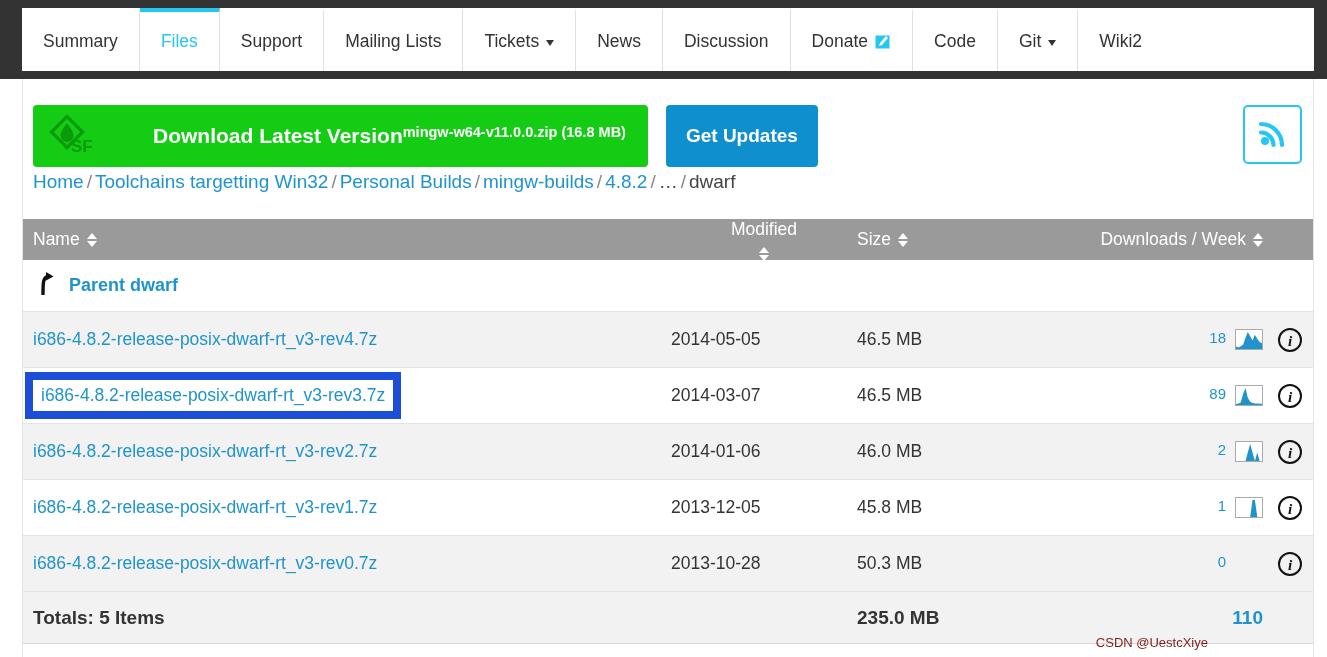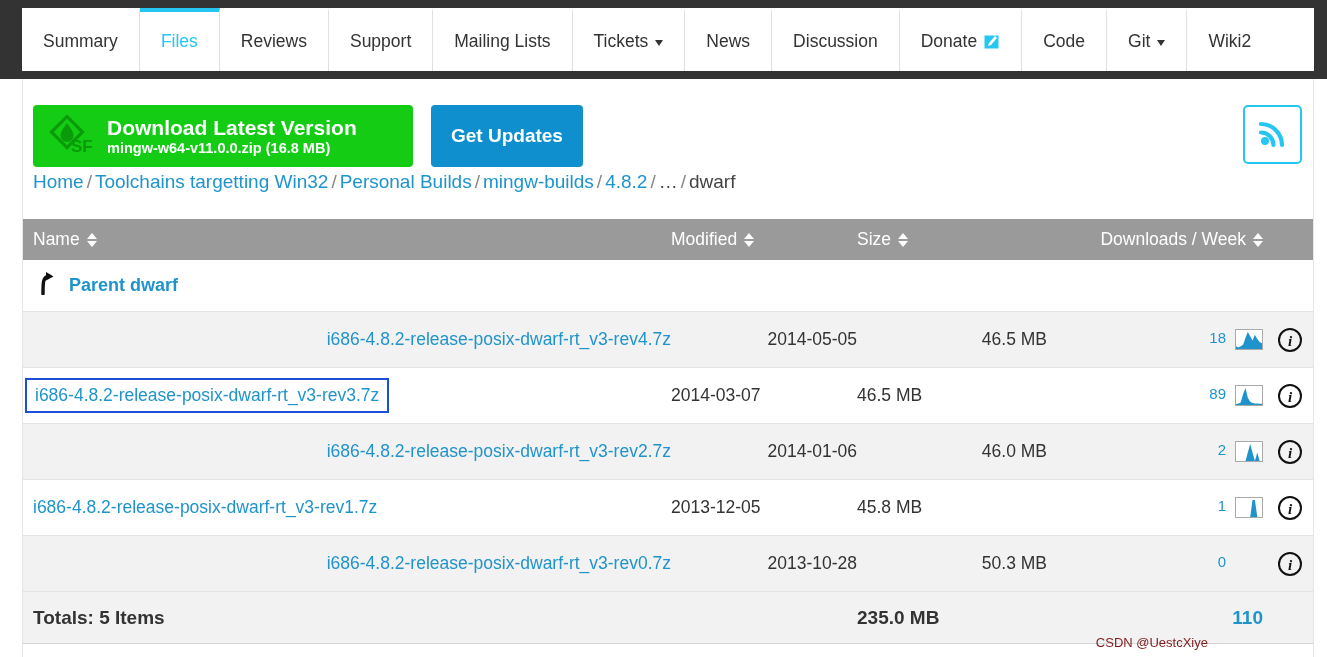--- a/index.html
+++ b/index.html
@@ -60,21 +60,21 @@
   .btn-download {
     display: flex; align-items: center; gap: 14px;
     background: #14cc14;
     border-radius: 4px;
     padding: 9px 22px 9px 16px;
     color: #ffffff;
     cursor: pointer;
     min-width: 380px;
   }
   .sf-logo { width: 44px; height: 44px; flex: 0 0 44px; text-decoration: underline; }
-  .dl-text { display: flex; flex-direction: column; line-height: 1.15; }
+  .dl-text { display: flex; flex-direction: row; line-height: 1.15; margin-left: 46px; }
   .dl-title { font-size: 21px; font-weight: bold; }
   .dl-sub { font-size: 14.5px; font-weight: bold; }
   .btn-updates {
     background: #0f8fce;
     border-radius: 4px;
     color: #ffffff;
     font-size: 19px;
     font-weight: bold;
     display: flex; align-items: center; justify-content: center;
     padding: 0 20px;
@@ -102,47 +102,47 @@
   .table { position: absolute; left: 0; top: 140px; width: 1290px; }
   .thead {
     background: #9a9a9a;
     height: 41px;
     display: flex; align-items: center;
     color: #ffffff;
     font-size: 17.5px;
   }
   .th { display: flex; align-items: center; gap: 7px; cursor: pointer; }
   .c-name { width: 648px; padding-left: 10px; }
-  .c-mod  { width: 186px; }
+  .c-mod  { width: 186px; flex-direction: column; }
   .c-size { width: 190px; }
   .c-dl   { width: 220px; display: flex; justify-content: flex-end; padding-right: 4px; }
   .c-info { width: 46px; display: flex; justify-content: center; }
 
   .sorticon { display: inline-flex; flex-direction: column; gap: 2px; }
   .sorticon i {
     width: 0; height: 0; display: block;
     border-left: 5px solid transparent;
     border-right: 5px solid transparent;
   }
   .sorticon i.up { border-bottom: 6px solid #ffffff; }
   .sorticon i.down { border-top: 6px solid #ffffff; }
 
   .row {
     display: flex; align-items: center;
     height: 56px;
     border-bottom: 1px solid #e3e3e3;
     font-size: 17.5px;
     color: #333333;
   }
-  .row.odd { background: #f2f2f2; text-align: right; }
+  .row.odd { background: #f2f2f2; }
   .row.even { background: #ffffff; }
   .row.parent { height: 52px; background: #ffffff; }
   .fname { color: #1f94cc; text-decoration: none; cursor: pointer; font-size: 17.5px; }
   .fname.boxed {
-    border: 2px solid #1d4ed8;
+    border: 8px solid #1d4ed8;
     padding: 5px 8px;
     margin-left: -8px;
     display: inline-block;
   }
   .parent-link {
     color: #1f94cc; font-weight: bold; font-size: 18px; cursor: pointer;
     display: flex; align-items: center; gap: 12px; padding-left: 14px;
   }
   .dlnum { color: #1f94cc; font-size: 15px; }
   .spark {
@@ -177,23 +177,20 @@
 <div id="screen">
 
   <div class="topbar-dark"></div>
 
   <nav class="navtabs" id="navtabs">
       <div class="tab">
         <span>Summary</span>
       </div>
       <div class="tab active">
         <span>Files</span>
-      </div>
-      <div class="tab">
-        <span>Reviews</span>
       </div>
       <div class="tab">
         <span>Support</span>
       </div>
       <div class="tab">
         <span>Mailing Lists</span>
       </div>
       <div class="tab">
         <span>Tickets</span>
         <span class="caret"></span>

